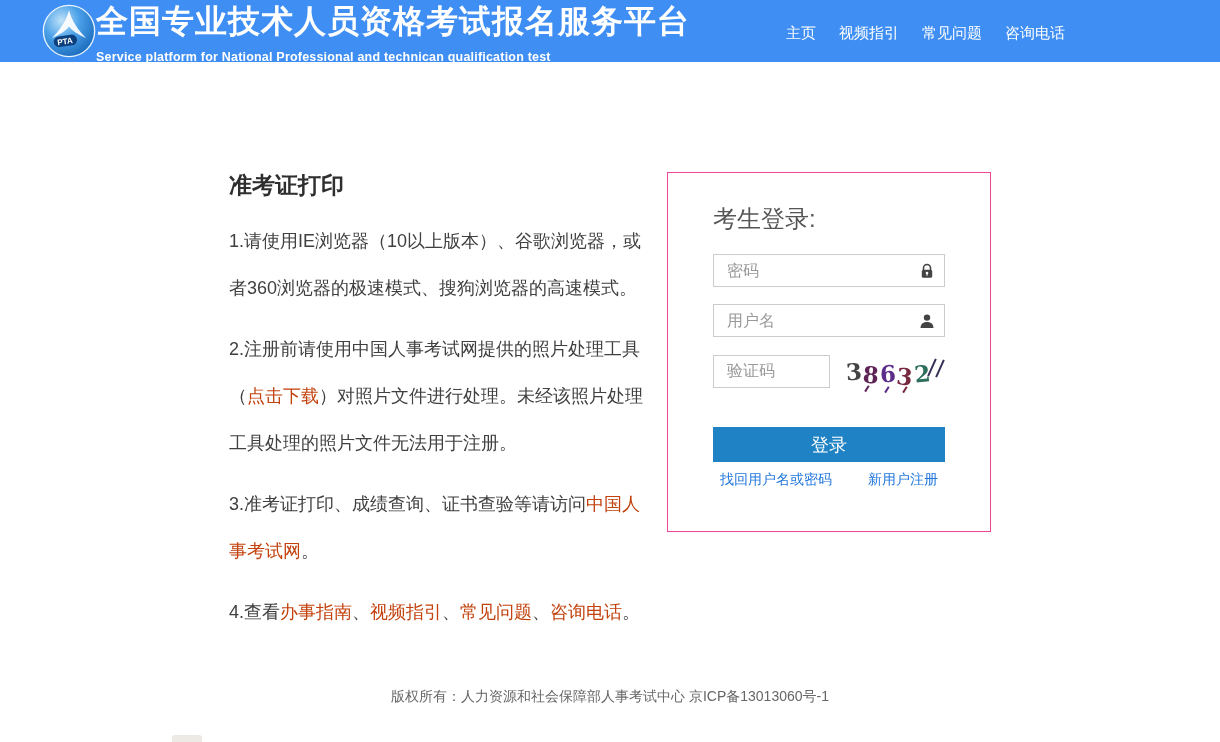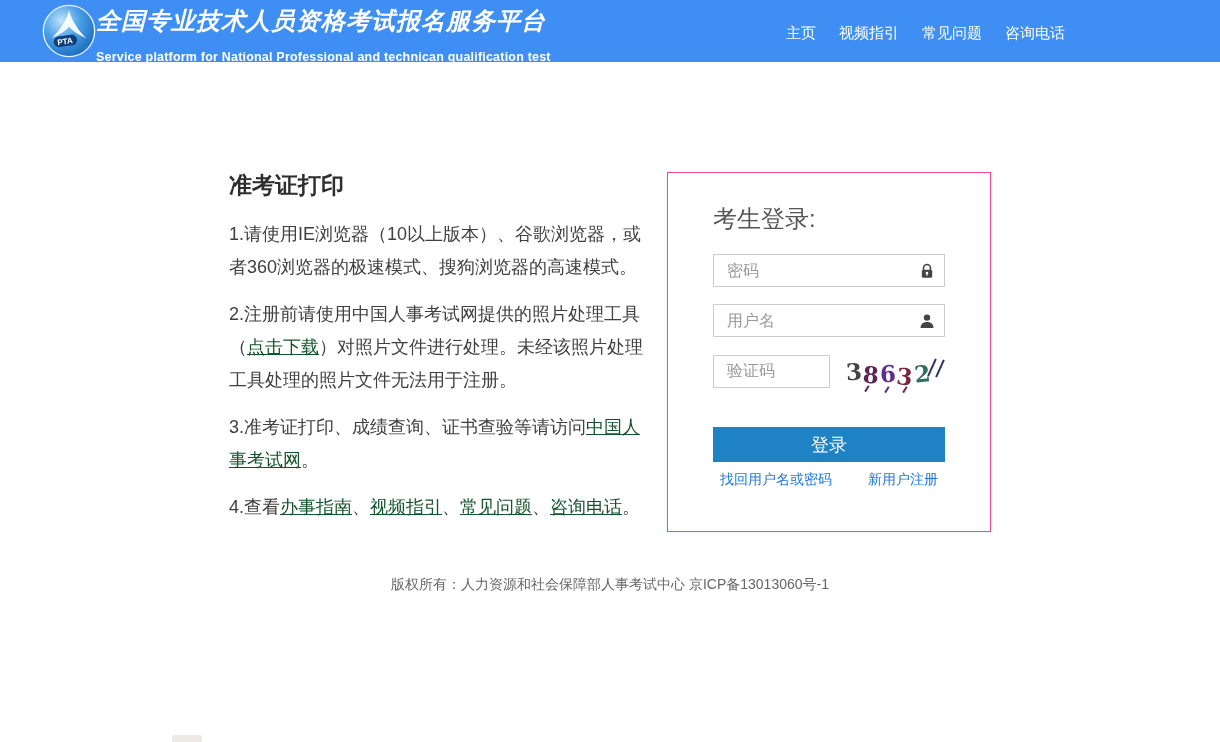--- a/index.html
+++ b/index.html
@@ -14,21 +14,21 @@
   
   .header {
     height: 62px; background: #3e8ef3; position: relative;
   }
   .logo {
     position: absolute; left: 42px; top: 4px;
     width: 54px; height: 54px;
   }
   .header-titles { position: absolute; left: 96px; top: 8px; color: #fff; }
   .header-title {
-    font-size: 24px; font-weight: bold; letter-spacing: 1px; line-height: 26px; font-style: italic;
+    font-size: 32px; font-weight: bold; letter-spacing: 1px; line-height: 26px;
   }
   .header-subtitle {
     font-size: 12.5px; font-weight: bold; margin-top: 16px; letter-spacing: 0.2px;
   }
   .header-nav {
     position: absolute; right: 155px; top: 24px;
     display: flex; gap: 23px;
   }
   .header-nav a {
     color: #ffffff; text-decoration: none; font-size: 15px; cursor: pointer;
@@ -38,24 +38,24 @@
   .main {
     width: 762px; margin: 0 auto; padding-top: 110px;
     display: flex; justify-content: space-between; align-items: flex-start;
   }
   .tips-col { width: 418px; }
   .tips-heading {
     font-size: 23px; font-weight: bold; color: #2e2e2e;
     margin: 0 0 20px 0; line-height: 26px;
   }
   .tip {
-    font-size: 18px; line-height: 33px; color: #404040;
+    font-size: 18px; line-height: 47px; color: #404040;
     margin: 0 0 14px 0;
   }
-  .tip a { color: #14532d; text-decoration: underline; cursor: pointer; }
+  .tip a { color: #c2410c; cursor: pointer; }
 
   
   .login-card {
     width: 324px; height: 360px;
     background: #fff; border: 1px solid #ec4899;
     box-shadow: 0 1px 2px rgba(0,0,0,0.04);
     padding: 30px 45px 0 45px;
   }
   .login-title { font-size: 24px; color: #555; margin: 0 0 19px 0; font-weight: normal; }
   .field-wrap { position: relative; margin-bottom: 17px; }

